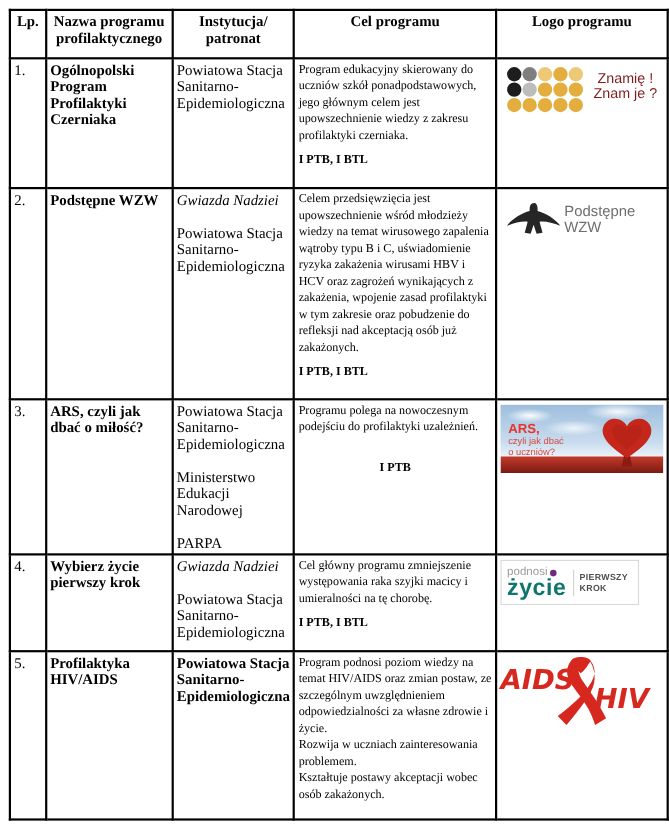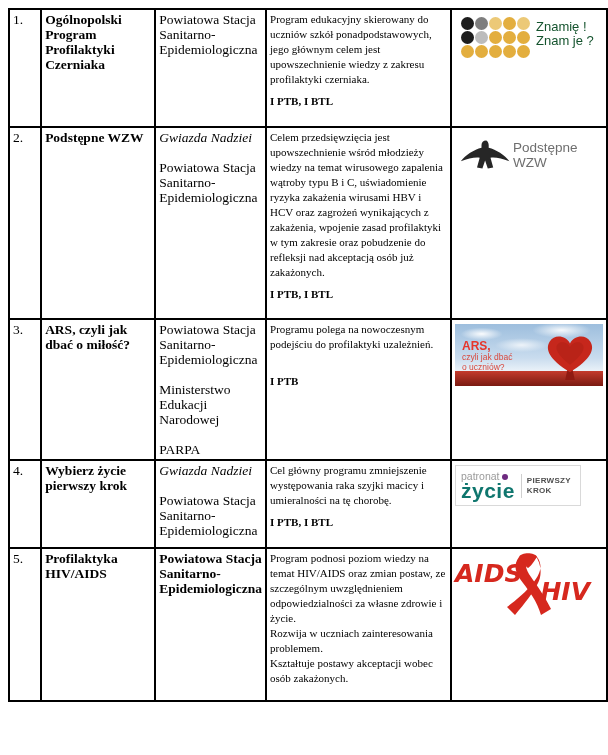--- a/index.html
+++ b/index.html
@@ -25,30 +25,30 @@
   .pt-r2{padding-top:36px;}
   .pt-r3{padding-top:31px;}
   .td-inst{font-size:13.5px;text-align:left;line-height:15px;padding:2px 1px;}
   .inst{display:block;}
   .inst + .inst{margin-top:15px;}
   .it{font-style:italic;}
   .bd{font-weight:bold;}
   .td-goal{font-size:11px;line-height:15px;padding:2px 3px 2px 4px;}
   .td-goal p{margin:0;}
   .desig{font-weight:bold;margin-top:7px;}
-  .desig-gap{margin-top:22px;}
+  .desig-gap{margin-top:22px;text-align:center;}
   .td-logo{padding:4px 3px;}
 
   
   .znamie{display:flex;align-items:flex-start;gap:5px;padding:5px 0 0 6px;}
   .dots-grid{display:grid;grid-template-columns:repeat(5,14px);grid-auto-rows:14px;}
   .dot{width:13px;height:13px;border-radius:50%;display:block;}
   .znamie-caption{
-    flex:1;text-align:left;padding:3px 2px 0 0;
-    font-family:"Liberation Sans",sans-serif;font-size:13px;line-height:14px;color:#14532d;
+    flex:1;text-align:center;padding:3px 2px 0 0;
+    font-family:"Liberation Sans",sans-serif;font-size:13px;line-height:14px;color:#7f1d1d;
   }
   
   .wzw{display:flex;align-items:flex-start;padding:8px 2px 0 4px;}
   .wzw-caption{
     flex:1;text-align:left;padding-top:2px;
     font-family:"Liberation Sans",sans-serif;font-size:13.5px;line-height:15px;color:#6e6e6e;
   }
   
   .ars{
     position:relative;width:148px;height:62px;overflow:hidden;margin-top:2px;
@@ -91,20 +91,27 @@
 <table class="doc">
   <colgroup>
     <col style="width:33px">
         <col style="width:116px">
         <col style="width:110px">
     <col style="width:190px">
         <col style="width:141px">
   </colgroup>
 
   <tbody>
+        <tr style="height:44px">
+    <th class="v-top">Lp.</th>
+    <th class="v-top">Nazwa programu profilaktycznego</th>
+    <th class="v-bottom">Instytucja/ patronat</th>
+    <th class="v-middle">Cel programu</th>
+    <th class="v-middle">Logo programu</th>
+  </tr>
 
   <tr style="height:118px">
     <td class="td-lp">1.</td>
     <td class="td-name pt-r1">Ogólnopolski Program Profilaktyki Czerniaka</td>
     <td class="td-inst">
       <span class="inst">Powiatowa Stacja Sanitarno-Epidemiologiczna</span>
     </td>
     <td class="td-goal">
       <p>Program edukacyjny skierowany do uczniów szkół ponadpodstawowych, jego głównym celem jest upowszechnienie wiedzy z zakresu profilaktyki czerniaka.</p>
       <div class="desig">I PTB, I BTL</div>
@@ -197,21 +204,21 @@
       <span class="inst">Powiatowa Stacja Sanitarno-Epidemiologiczna</span>
     </td>
     <td class="td-goal">
       <p>Cel główny programu zmniejszenie występowania raka szyjki macicy i umieralności na tę chorobę.</p>
       <div class="desig">I PTB, I BTL</div>
     </td>
     <td class="td-logo">
       <div class="zycie">
         <div class="zycie-left">
           <span class="zycie-small">
-                  <span>patronat</span>
+                  <span>podnosi</span>
                   <span class="zycie-dot"></span>
                 </span>
           <span class="zycie-big">życie</span>
         </div>
         <div class="zycie-sep"></div>
         <div class="zycie-right">
           <span>PIERWSZY</span><br>
           <span>KROK</span>
         </div>
       </div>

